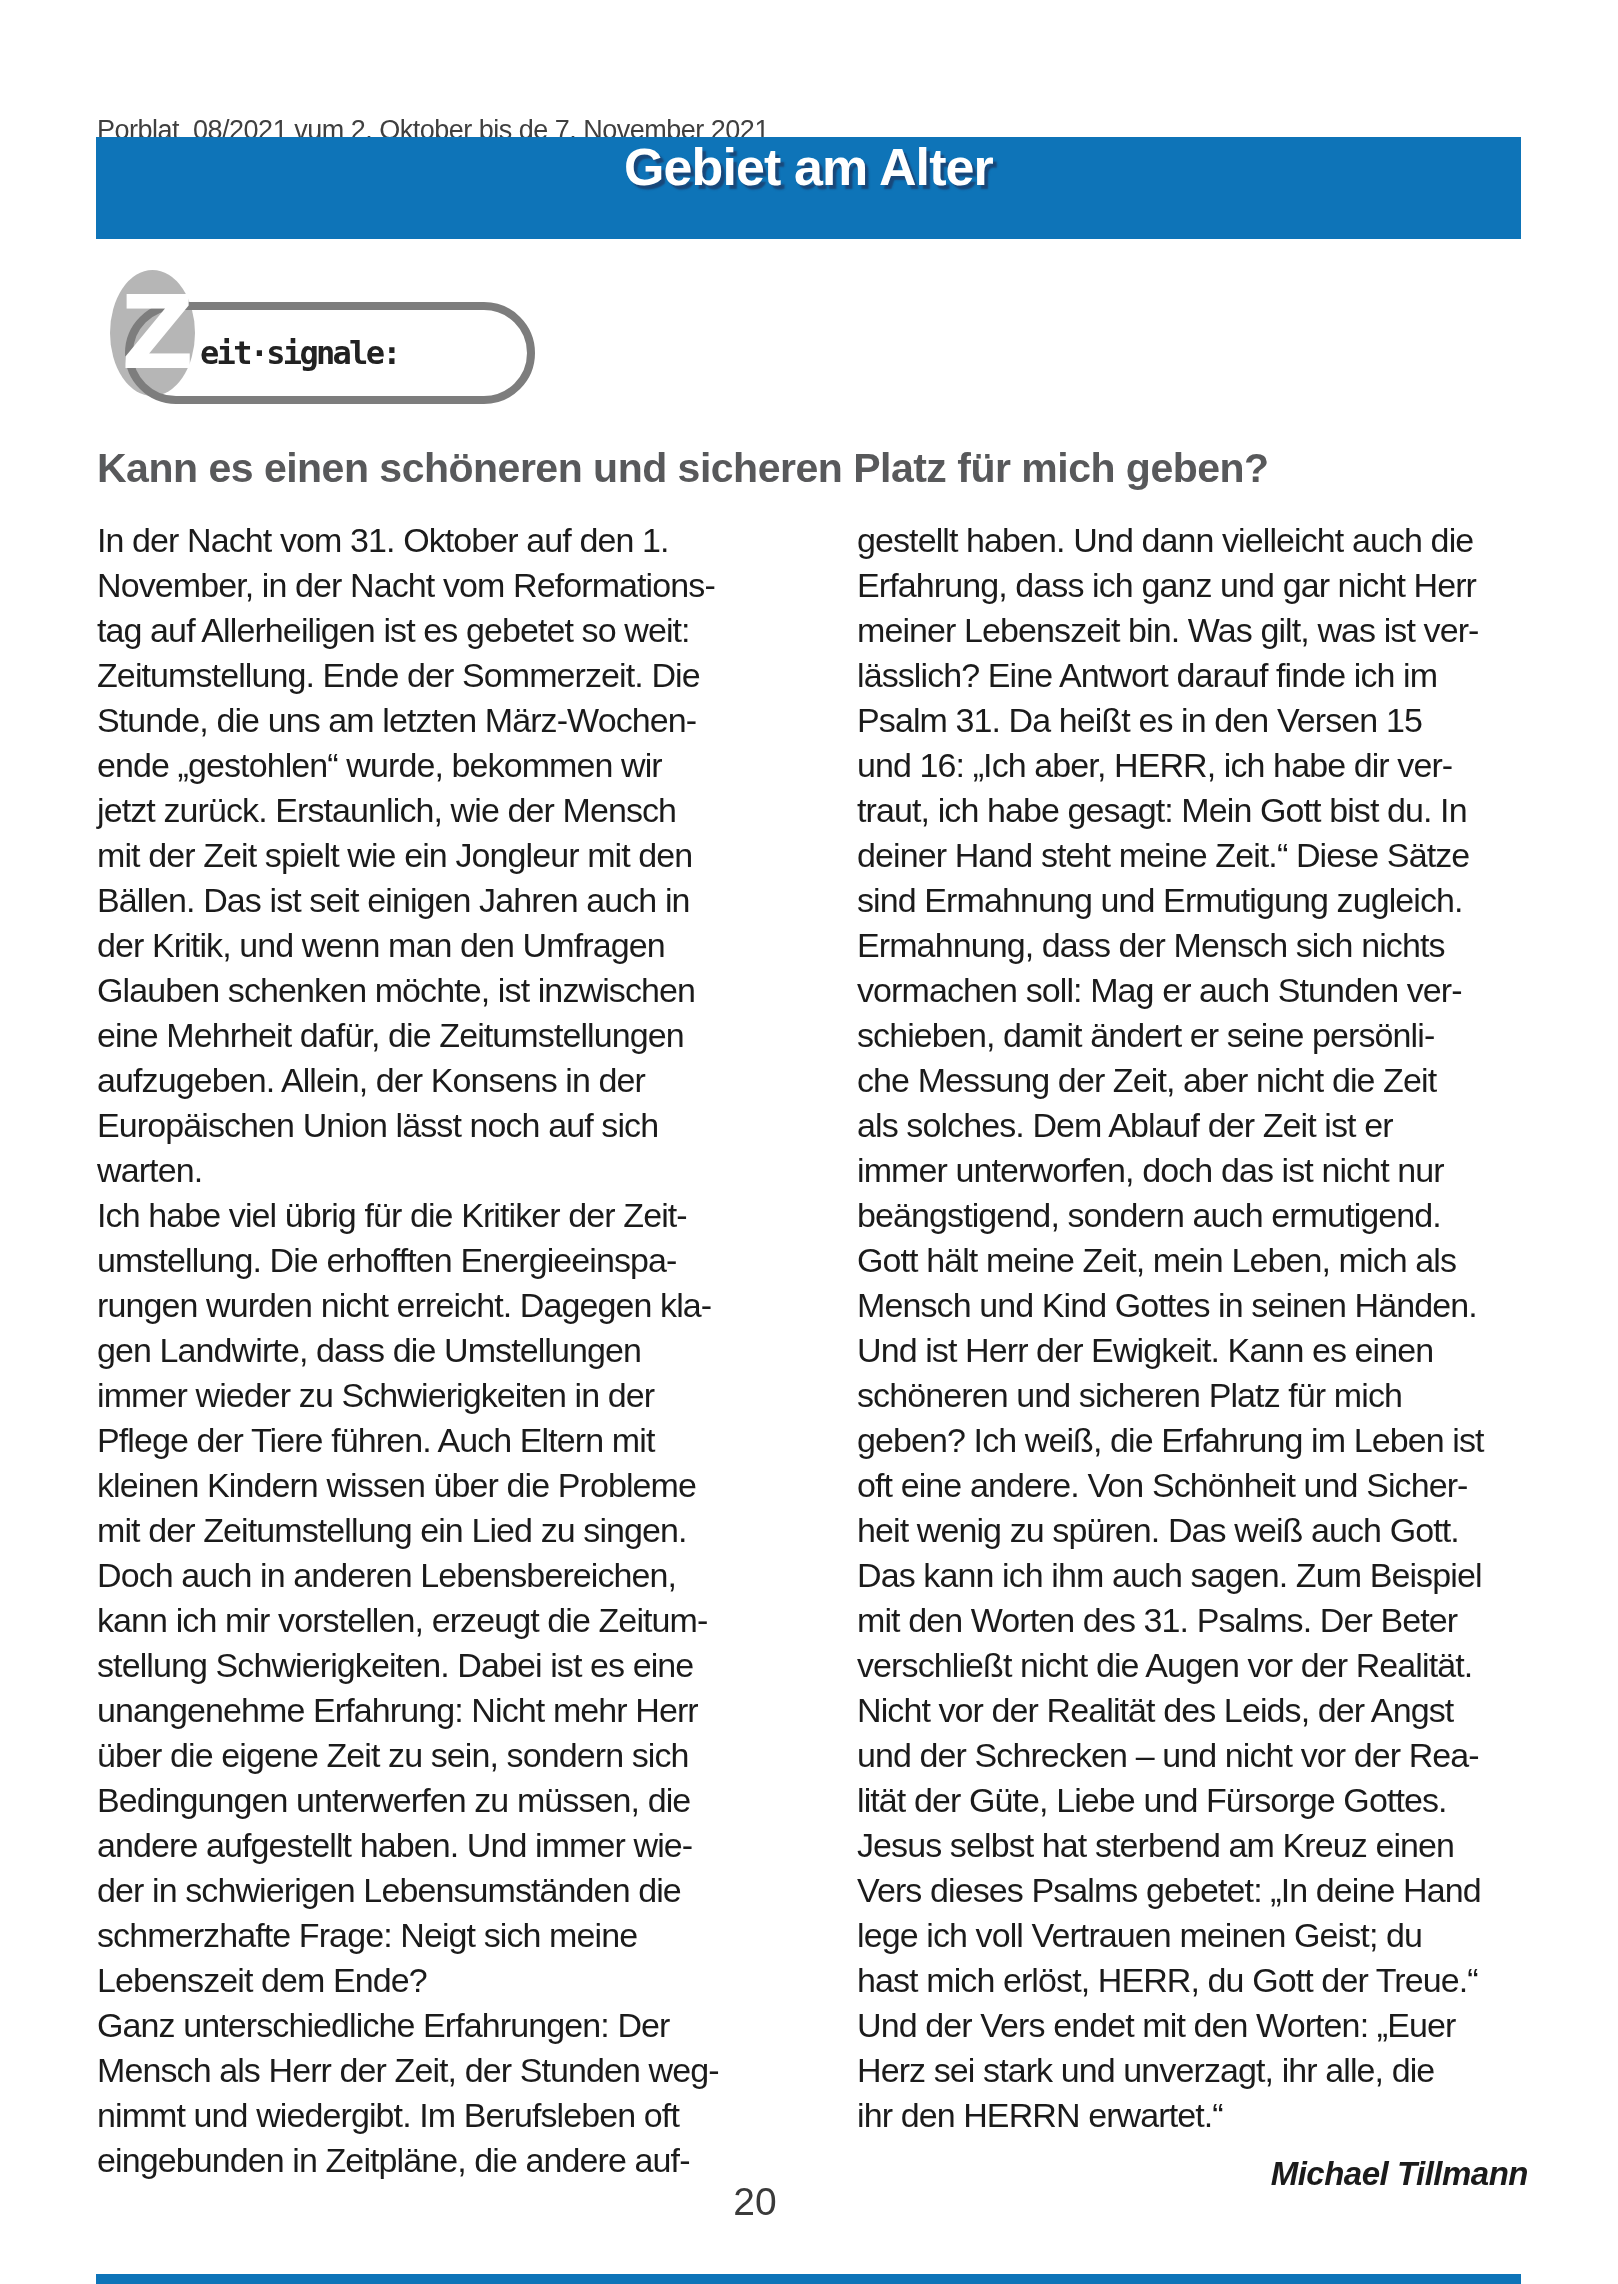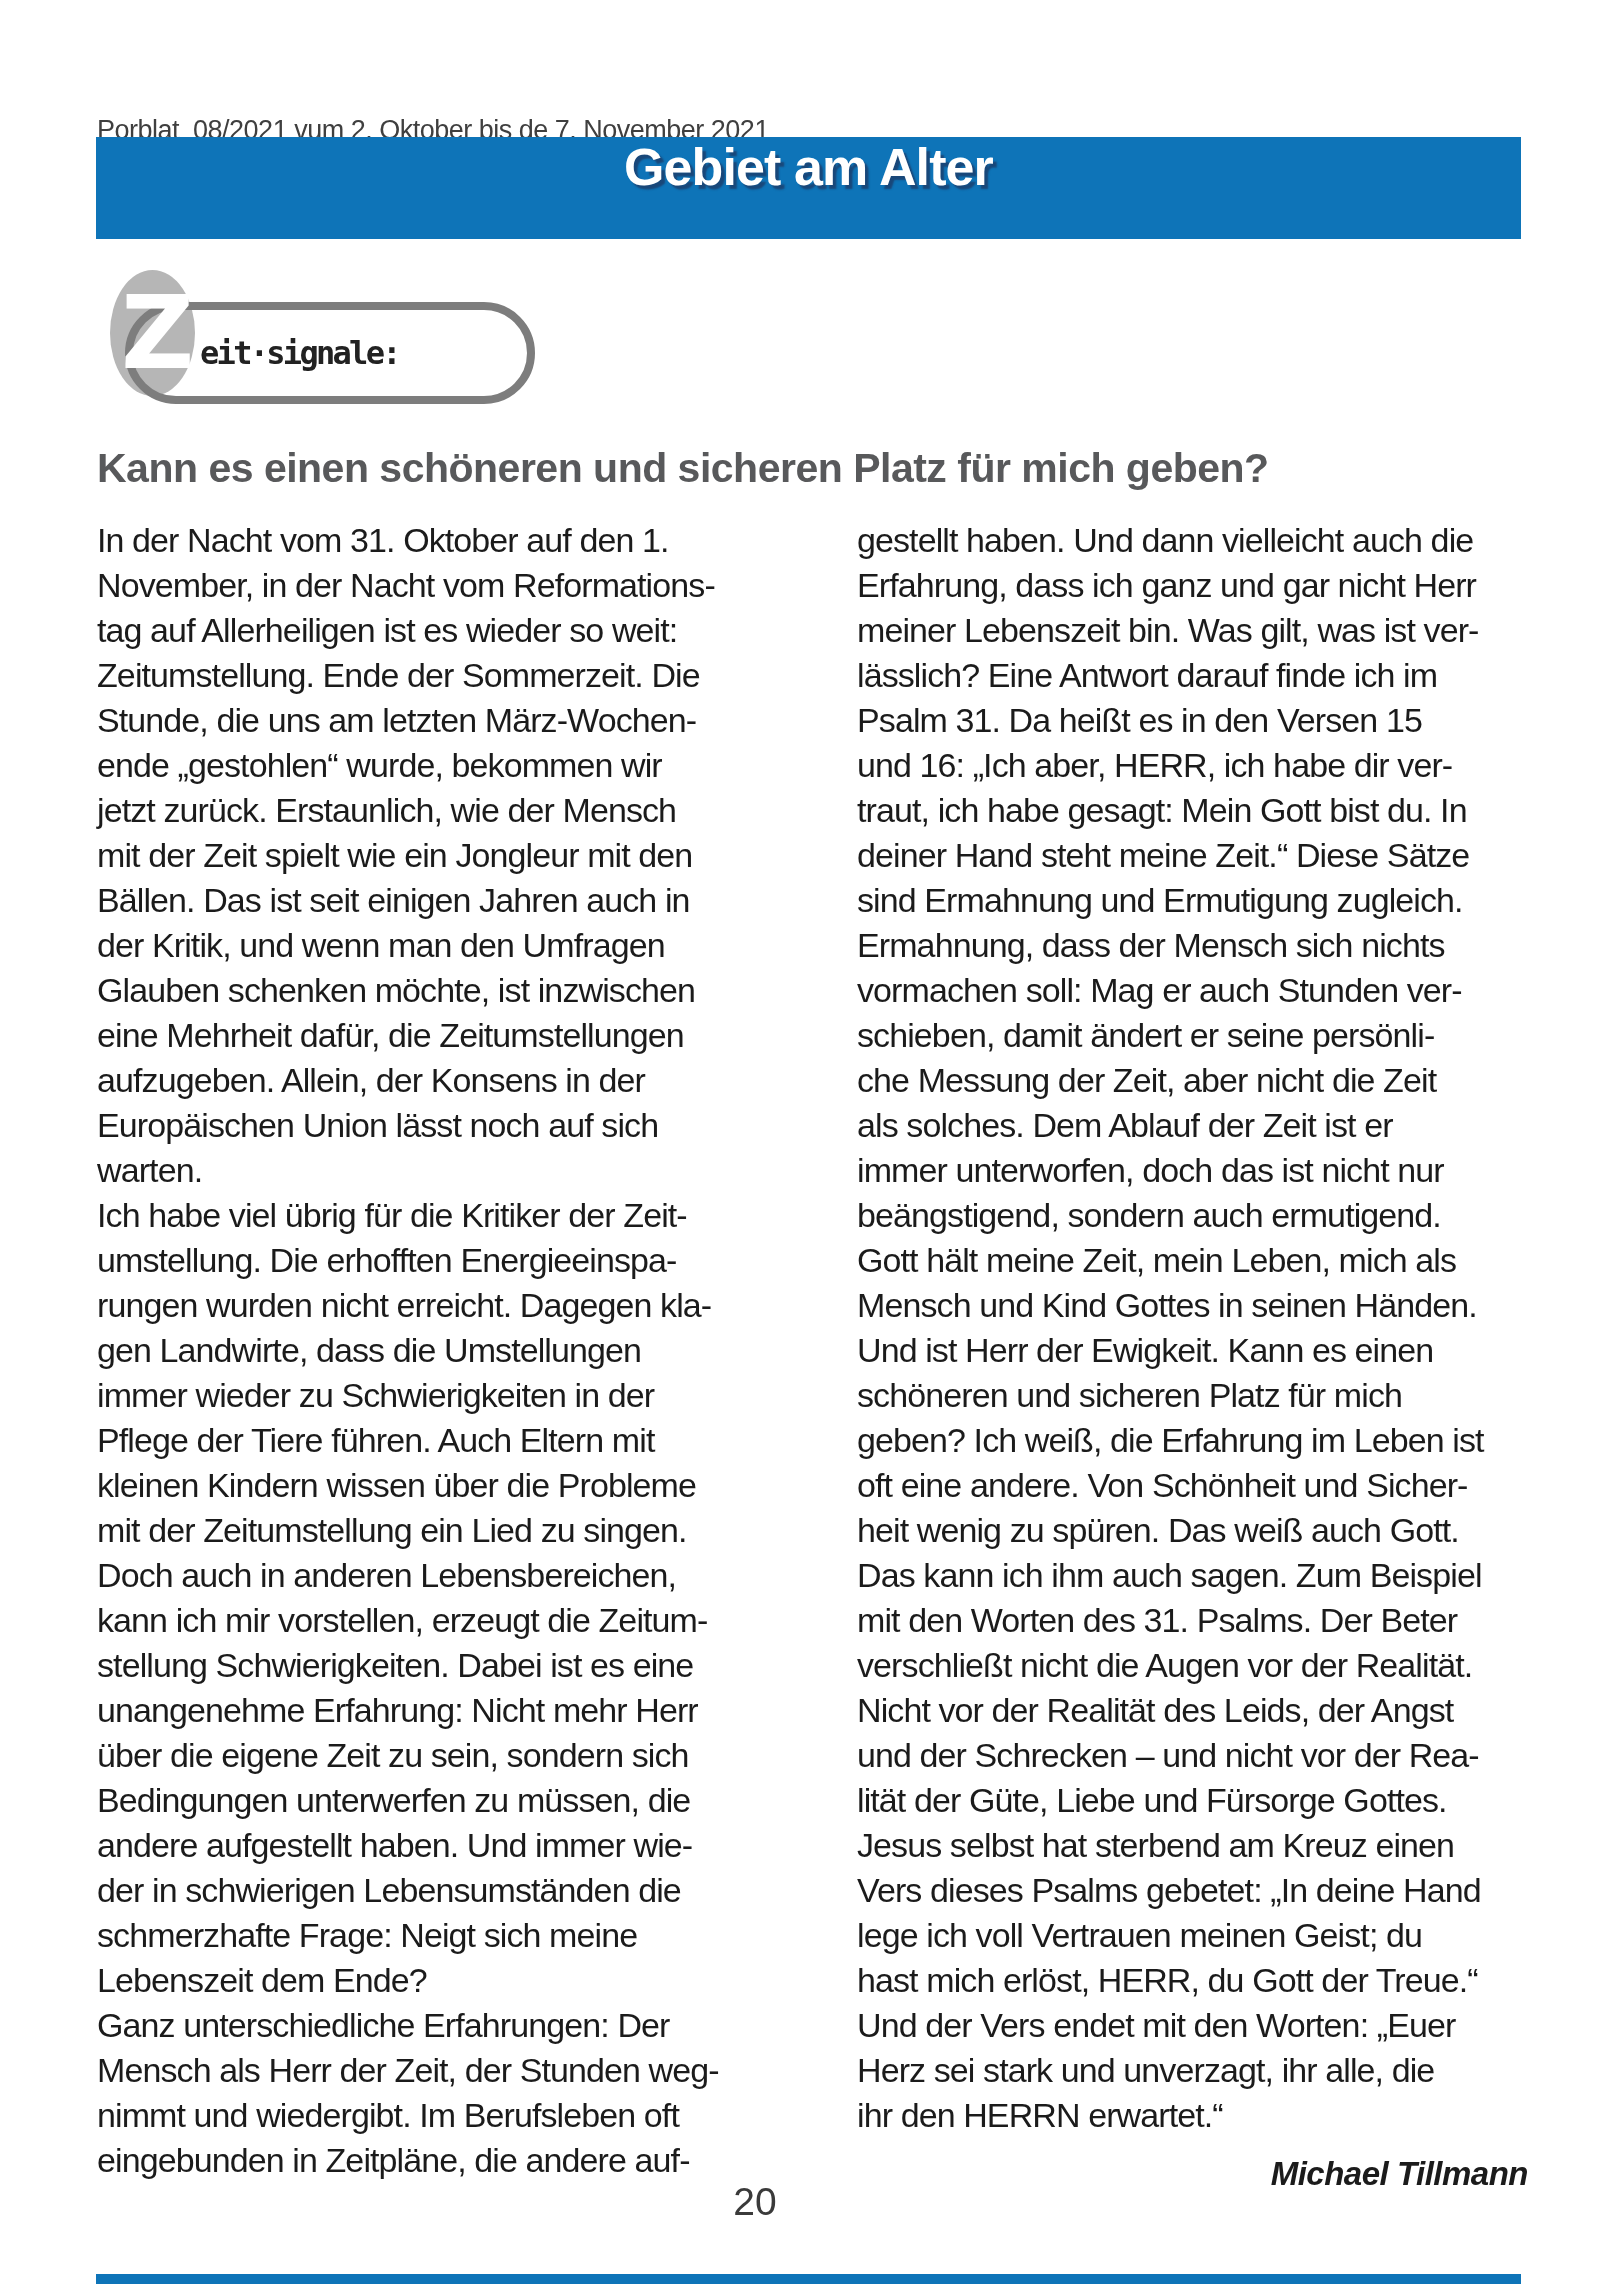--- a/index.html
+++ b/index.html
@@ -95,21 +95,21 @@
     <div class="logo-pill-border"></div>
     <div class="logo-initial">Z</div>
     <div class="logo-text">eit·signale:</div>
   </div>
 
   <div class="heading">Kann es einen schöneren und sicheren Platz für mich geben?</div>
 
   <div class="col col-left">
       <div class="tline">In der Nacht vom 31. Oktober auf den 1.</div>
       <div class="tline">November, in der Nacht vom Reformations-</div>
-      <div class="tline">tag auf Allerheiligen ist es wieder so weit:</div>
+      <div class="tline">tag auf Allerheiligen ist es gebetet so weit:</div>
       <div class="tline">Zeitumstellung. Ende der Sommerzeit. Die</div>
       <div class="tline">Stunde, die uns am letzten März-Wochen-</div>
       <div class="tline">ende „gestohlen“ wurde, bekommen wir</div>
       <div class="tline">jetzt zurück. Erstaunlich, wie der Mensch</div>
       <div class="tline">mit der Zeit spielt wie ein Jongleur mit den</div>
       <div class="tline">Bällen. Das ist seit einigen Jahren auch in</div>
       <div class="tline">der Kritik, und wenn man den Umfragen</div>
       <div class="tline">Glauben schenken möchte, ist inzwischen</div>
       <div class="tline">eine Mehrheit dafür, die Zeitumstellungen</div>
       <div class="tline">aufzugeben. Allein, der Konsens in der</div>

